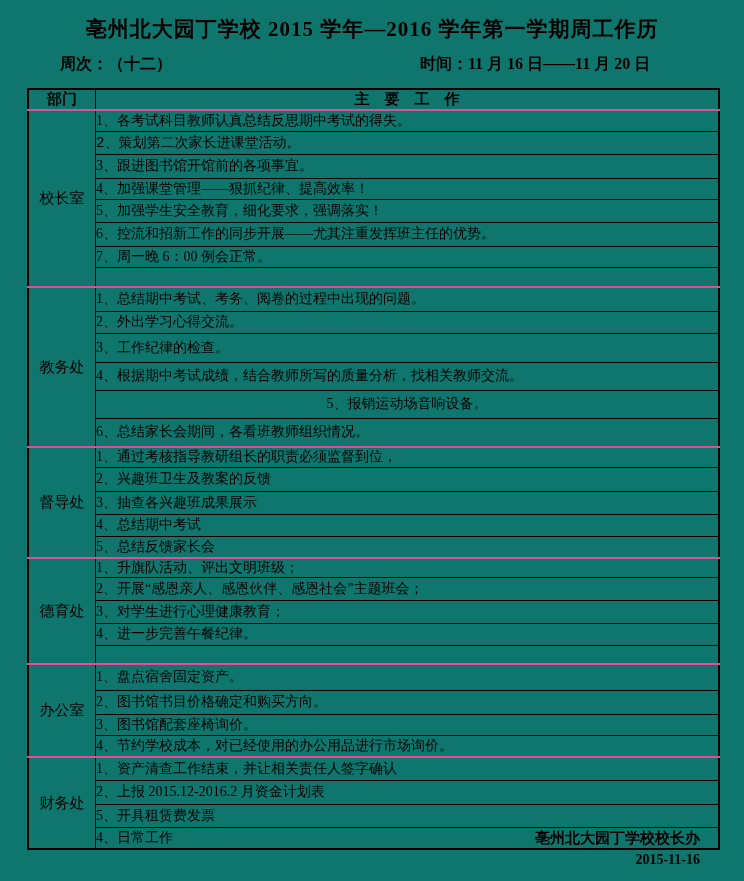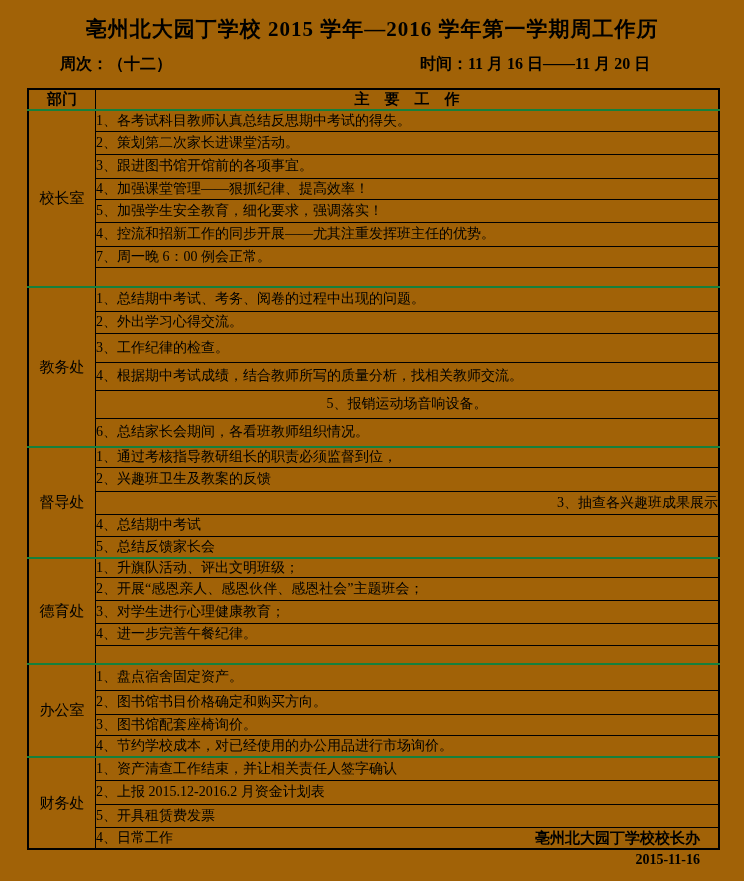--- a/index.html
+++ b/index.html
@@ -1,19 +1,19 @@
 <!DOCTYPE html>
 <html><head>
 <meta charset="utf-8">
 <style>
   html,body{margin:0;padding:0;background:#fff;}
   .page{
     position:relative;
     width:744px;height:881px;
-    background:#a16207;
+    background:#0f766e;
     font-family:"Liberation Serif","DejaVu Serif",serif;
     color:#000;
     overflow:hidden;
   }
   .title{
     margin:0;
     padding-top:15px;
     text-align:center;
     font-size:21px;
     font-weight:bold;
@@ -62,21 +62,21 @@
     width:66px;
     text-align:center;
     font-size:15px;
     border-right:2px solid #000;
   }
   td.item{
     font-size:14px;
     padding-left:8px;
     line-height:1.15;
   }
-  tr.section-start td{border-top:2px solid #15803d;}
+  tr.section-start td{border-top:2px solid #ec4899;}
   .footer{
     position:absolute;
     right:44px;
     top:827px;
     text-align:center;
     font-weight:bold;
   }
   .footer .sig{font-size:15px;line-height:22px;}
   .footer .date{font-size:14px;line-height:22px;text-align:right;}
 </style>
@@ -97,33 +97,33 @@
         <th class="dept-h">部门</th>
         <th class="main-h">主　要　工　作</th>
       </tr>
     </thead>
     <tbody id="work-tbody">
         <tr class="section-start">
           <td class="dept" rowspan="8">校长室</td>
           <td class="item" style="height: 20px;">1、各考试科目教师认真总结反思期中考试的得失。</td>
         </tr>
         <tr>
-          <td class="item" style="height: 22px;">2、策划第二次家长进课堂活动。</td>
+          <td class="item" style="height: 22px; font-family: Liberation Mono, monospace;">2、策划第二次家长进课堂活动。</td>
         </tr>
         <tr>
           <td class="item" style="height: 23px;">3、跟进图书馆开馆前的各项事宜。</td>
         </tr>
         <tr>
           <td class="item" style="height: 20px;">4、加强课堂管理——狠抓纪律、提高效率！</td>
         </tr>
         <tr>
           <td class="item" style="height: 22px;">5、加强学生安全教育，细化要求，强调落实！</td>
         </tr>
         <tr>
-          <td class="item" style="height: 23px;">4、控流和招新工作的同步开展——尤其注重发挥班主任的优势。</td>
+          <td class="item" style="height: 23px;">6、控流和招新工作的同步开展——尤其注重发挥班主任的优势。</td>
         </tr>
         <tr>
           <td class="item" style="height: 20px;">7、周一晚 6：00 例会正常。</td>
         </tr>
         <tr>
           <td class="item" style="height: 18px;">&nbsp;</td>
         </tr>
         <tr class="section-start">
           <td class="dept" rowspan="6">教务处</td>
           <td class="item" style="height: 23px;">1、总结期中考试、考务、阅卷的过程中出现的问题。</td>
@@ -144,21 +144,21 @@
           <td class="item" style="height: 27px;">6、总结家长会期间，各看班教师组织情况。</td>
         </tr>
         <tr class="section-start">
           <td class="dept" rowspan="5">督导处</td>
           <td class="item" style="height: 19px;">1、通过考核指导教研组长的职责必须监督到位，</td>
         </tr>
         <tr>
           <td class="item" style="height: 23px;">2、兴趣班卫生及教案的反馈</td>
         </tr>
         <tr>
-          <td class="item" style="height: 22px; text-align: right;">3、抽查各兴趣班成果展示</td>
+          <td class="item" style="height: 22px;">3、抽查各兴趣班成果展示</td>
         </tr>
         <tr>
           <td class="item" style="height: 21px;">4、总结期中考试</td>
         </tr>
         <tr>
           <td class="item" style="height: 20px;">5、总结反馈家长会</td>
         </tr>
         <tr class="section-start">
           <td class="dept" rowspan="5">德育处</td>
           <td class="item" style="height: 18px;">1、升旗队活动、评出文明班级；</td>

